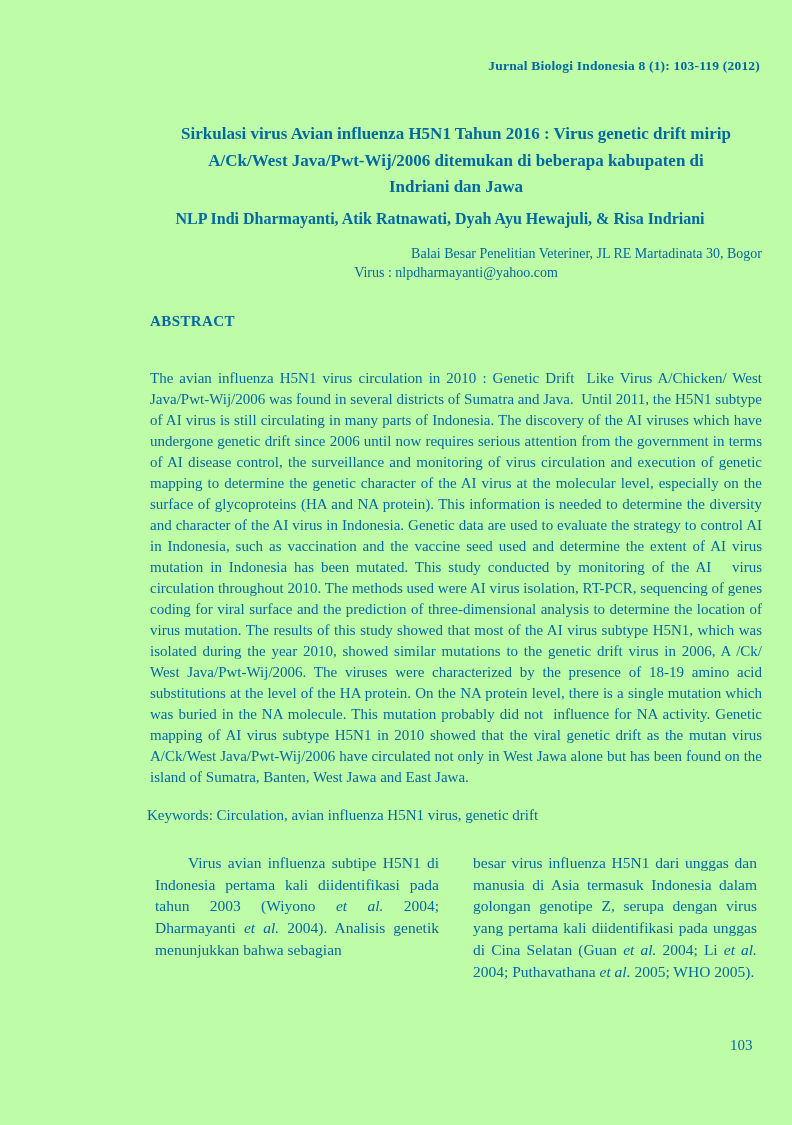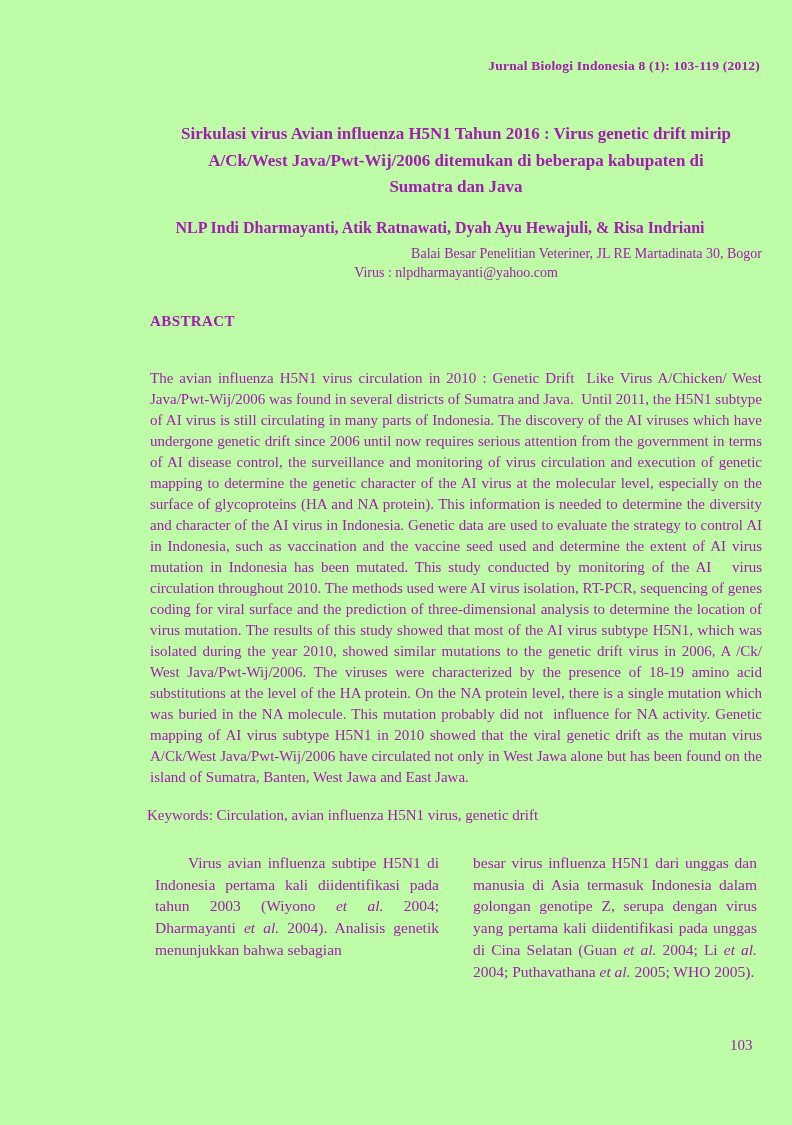--- a/index.html
+++ b/index.html
@@ -2,21 +2,21 @@
 <html><head>
 <meta charset="utf-8">
 <style>
   html, body { margin: 0; padding: 0; }
   body { background: #bffca7; font-family: "Liberation Serif", "DejaVu Serif", serif; }
   .page {
     position: relative;
     width: 792px;
     height: 1125px;
     background: #bffca7;
-    color: #a21caf;
+    color: #0369a1;
     overflow: hidden;
     margin: 0 auto;
   }
   .journal-header {
     position: absolute;
     top: 58px;
     right: 32px;
     font-weight: bold;
     font-size: 13.5px;
     letter-spacing: 0.2px;
@@ -26,21 +26,21 @@
     top: 121px;
     left: 150px;
     width: 612px;
     text-align: center;
     font-weight: bold;
     font-size: 17px;
     line-height: 26.5px;
   }
   .authors {
     position: absolute;
-    top: 219px;
+    top: 210px;
     left: 120px;
     width: 640px;
     text-align: center;
     font-weight: bold;
     font-size: 16px;
   }
   .affiliation {
     position: absolute;
     top: 246px;
     left: 150px;
@@ -120,21 +120,21 @@
 </head>
 <body>
 
 <div class="page">
 
   <div class="journal-header">Jurnal Biologi Indonesia 8 (1): 103-119 (2012)</div>
 
   <div class="title">
     <div>Sirkulasi virus Avian influenza H5N1 Tahun 2016 : Virus genetic drift mirip</div>
     <div>A/Ck/West Java/Pwt-Wij/2006 ditemukan di beberapa kabupaten di</div>
-    <div>Sumatra dan Java</div>
+    <div>Indriani dan Jawa</div>
   </div>
 
   <div class="authors">NLP Indi Dharmayanti, Atik Ratnawati, Dyah Ayu Hewajuli, &amp; Risa Indriani</div>
 
   <div class="affiliation">Balai Besar Penelitian Veteriner, JL RE Martadinata 30, Bogor</div>
 
   <div class="email">Virus : nlpdharmayanti@yahoo.com</div>
 
   <h2 class="abstract-heading">ABSTRACT</h2>
 

